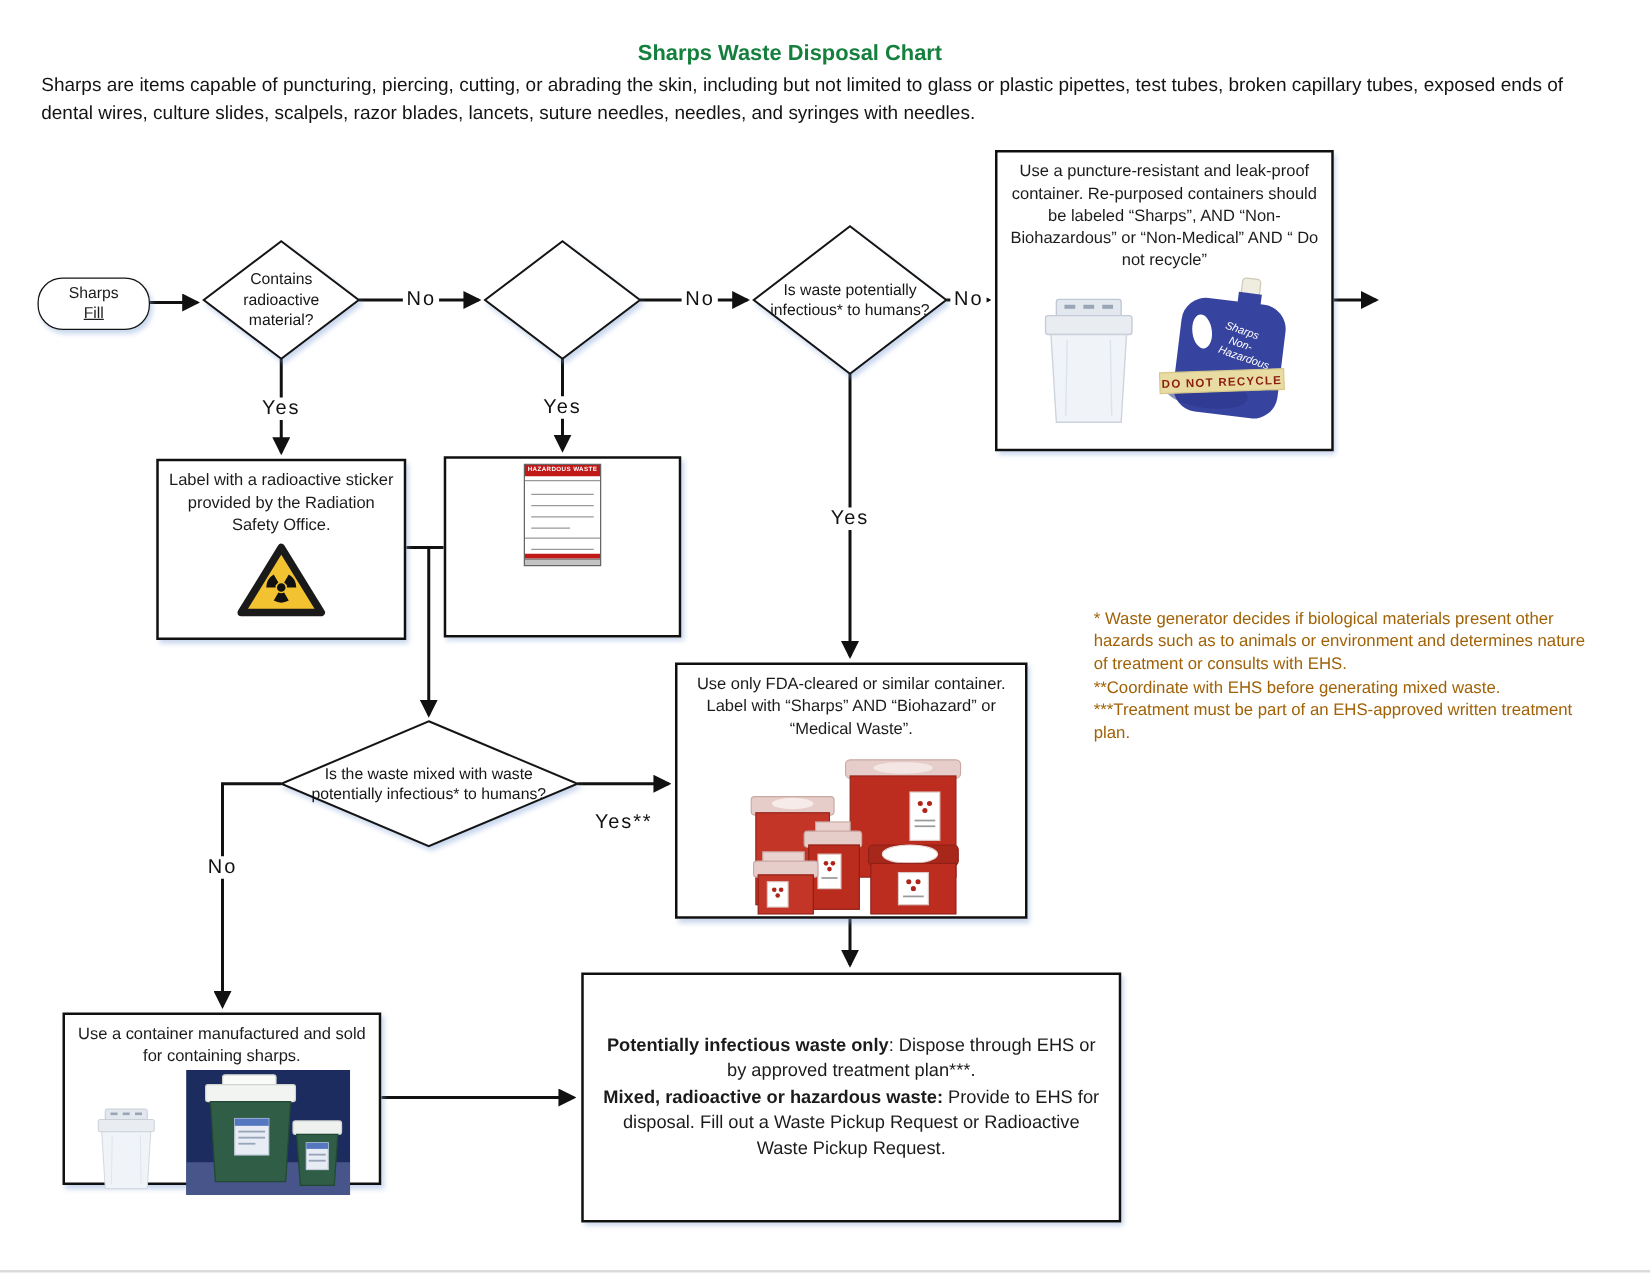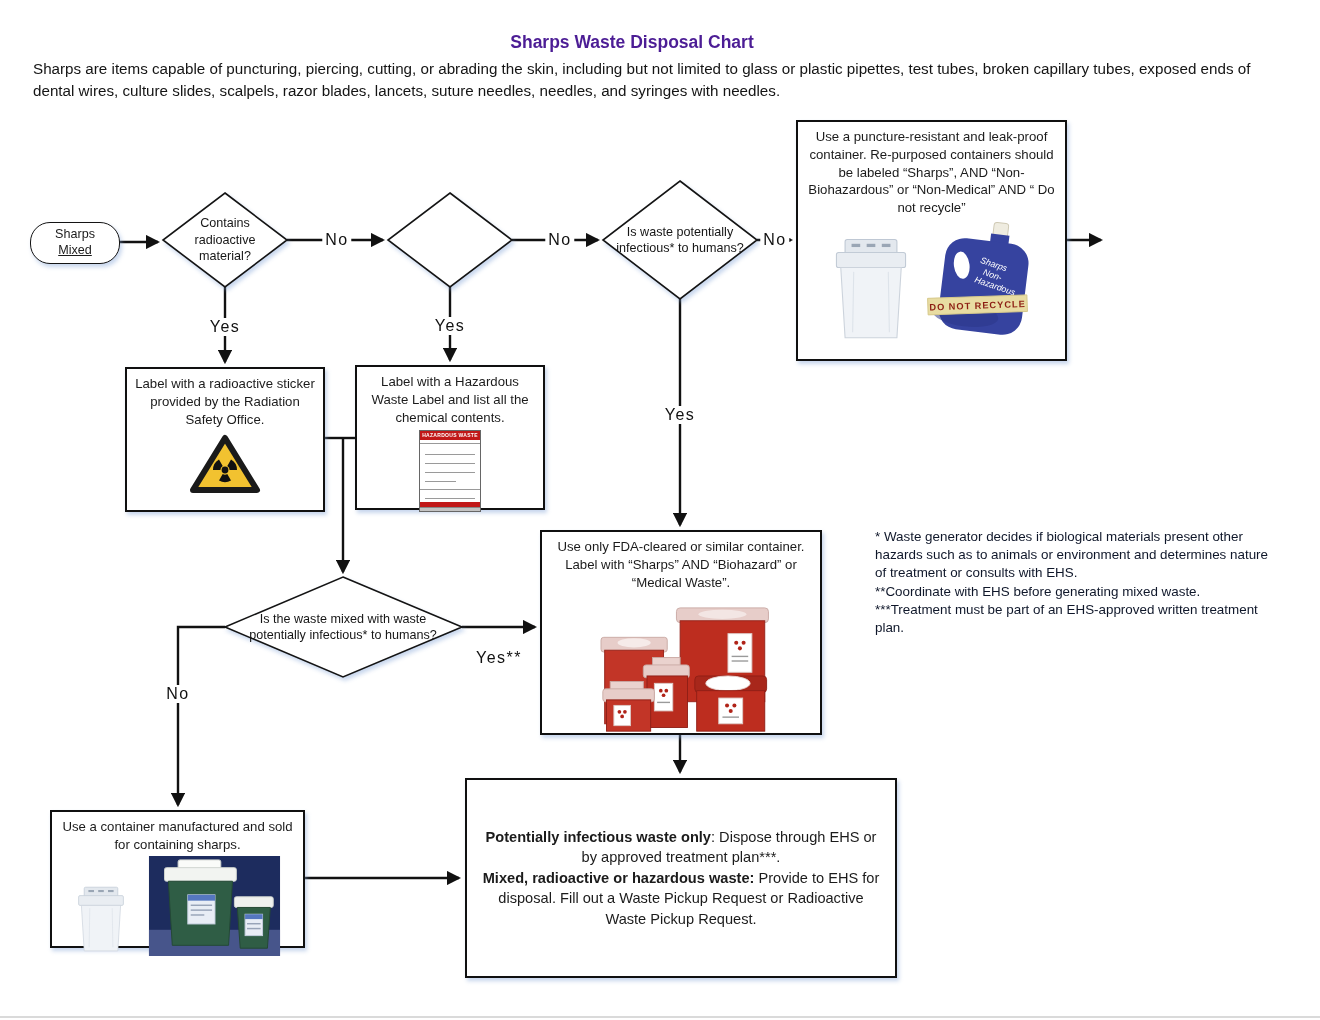--- a/index.html
+++ b/index.html
@@ -1,40 +1,40 @@
 <!DOCTYPE html>
 <html><head>
 <meta charset="utf-8">
 <style>
   html,body{margin:0;padding:0;background:#fff;}
   .canvas{position:relative;width:1320px;height:1020px;background:#fff;
           font-family:"Liberation Sans",sans-serif;color:#1b1b1b;overflow:hidden;}
   .title{position:absolute;left:0;top:32px;width:1264px;text-align:center;
-         font-size:17.5px;font-weight:bold;color:#4c1d95;}
+         font-size:17.5px;font-weight:bold;color:#15803d;}
   .intro{position:absolute;left:33px;top:58px;width:1240px;font-size:15.2px;
          line-height:1.45;color:#141414;}
   .wires{position:absolute;left:0;top:0;z-index:1;}
   .wires path.wire{stroke:#111;stroke-width:2.4;fill:none;}
   .wires polygon.diamond{fill:#fff;stroke:#141414;stroke-width:1.6;
          filter:drop-shadow(2px 3px 2px rgba(130,165,215,.45));}
   .node{position:absolute;background:#fff;border:2px solid #101010;z-index:2;
         box-shadow:2px 3px 4px rgba(130,165,215,.45);text-align:center;
         box-sizing:border-box;}
   .node .bt{font-size:13.2px;line-height:1.35;margin:6px 8px 2px 8px;}
   .oval{position:absolute;left:30px;top:222px;width:88px;height:40px;z-index:2;
         border:1.7px solid #141414;border-radius:20px;background:#fff;
         display:flex;flex-direction:column;align-items:center;justify-content:center;
         font-size:12.6px;line-height:1.25;box-shadow:2px 3px 4px rgba(130,165,215,.45);}
   .oval .u{text-decoration:underline;}
   .dtext{position:absolute;z-index:2;display:flex;align-items:center;justify-content:center;
          text-align:center;font-size:12.6px;line-height:1.3;color:#161616;}
   .lbl{position:absolute;z-index:3;transform:translate(-50%,-50%);background:#fff;
        padding:0 3px;font-size:16px;letter-spacing:1.5px;color:#111;}
   .note{position:absolute;left:875px;top:486px;width:400px;z-index:2;font-size:13.4px;
-        line-height:1.36;white-space:pre-line;color:#0f172a;margin-top:42px;}
+        line-height:1.36;white-space:pre-line;color:#a16207;}
   .final-text{font-size:14.6px;line-height:1.4;margin:0 14px;}
   .imgrow{display:flex;align-items:flex-end;justify-content:center;gap:10px;margin-top:2px;}
   
   .hz{width:60px;height:80px;border:1px solid #666;background:#fff;margin:4px auto 0 auto;
       display:flex;flex-direction:column;overflow:hidden;text-align:left;}
   .hz-head{height:9px;background:#c11818;color:#fff;font-size:5px;font-weight:bold;
            text-align:center;line-height:9px;letter-spacing:.3px;}
   .hz-row{height:7px;border-bottom:1px solid #999;}
   .hz-body{flex:1;padding:2px 4px;}
   .hz-line{height:6px;border-bottom:1px solid #9a9a9a;margin:2px 1px;}
@@ -76,21 +76,21 @@
     <g>
       <polygon class="diamond" points="225,193 287,240 225,287 163,240"></polygon>
       <polygon class="diamond" points="450,193 512,240 450,287 388,240"></polygon>
       <polygon class="diamond" points="680,181 757,240 680,299 603,240"></polygon>
       <polygon class="diamond" points="343,577 462,627 343,677 225,627"></polygon>
     </g>
   </svg>
 
   <div class="oval">
     <span>Sharps</span>
-    <span class="u">Mixed</span>
+    <span class="u">Fill</span>
   </div>
 
   <div class="dtext" style="left:168px;top:203px;width:114px;height:74px;">Contains radioactive material?</div>
   <div class="dtext" style="left:613px;top:193px;width:134px;height:94px;">Is waste potentially infectious* to humans?</div>
   <div class="dtext" style="left:238px;top:592px;width:210px;height:70px;">Is the waste mixed with waste potentially infectious* to humans?</div>
 
   <div class="lbl" style="left:337px;top:240px;">No</div>
   <div class="lbl" style="left:560px;top:240px;">No</div>
   <div class="lbl" style="left:775px;top:240px;">No</div>
   <div class="lbl" style="left:225px;top:327px;">Yes</div>
@@ -138,21 +138,20 @@
       <g transform="translate(36,37)" fill="#111">
         <circle r="3.4"></circle>
         <path d="M2.3,4 L6,10.4 A12,12 0 0 1 -6,10.4 L-2.3,4 A4.6,4.6 0 0 0 2.3,4 Z"></path>
         <path d="M2.3,4 L6,10.4 A12,12 0 0 1 -6,10.4 L-2.3,4 A4.6,4.6 0 0 0 2.3,4 Z" transform="rotate(120)"></path>
         <path d="M2.3,4 L6,10.4 A12,12 0 0 1 -6,10.4 L-2.3,4 A4.6,4.6 0 0 0 2.3,4 Z" transform="rotate(240)"></path>
       </g>
     </svg>
   </div>
 
   <div class="node" style="left:355px;top:365px;width:190px;height:145px;">
-    <div class="bt">Label with a Hazardous Waste Label  and list all the chemical contents.</div>
     <div class="hz">
       <div class="hz-head">HAZARDOUS WASTE</div>
       <div class="hz-row"></div>
       <div class="hz-body">
         <div class="hz-line"></div>
         <div class="hz-line"></div>
         <div class="hz-line"></div>
         <div class="hz-line half"></div>
       </div>
       <div class="hz-row"></div>

